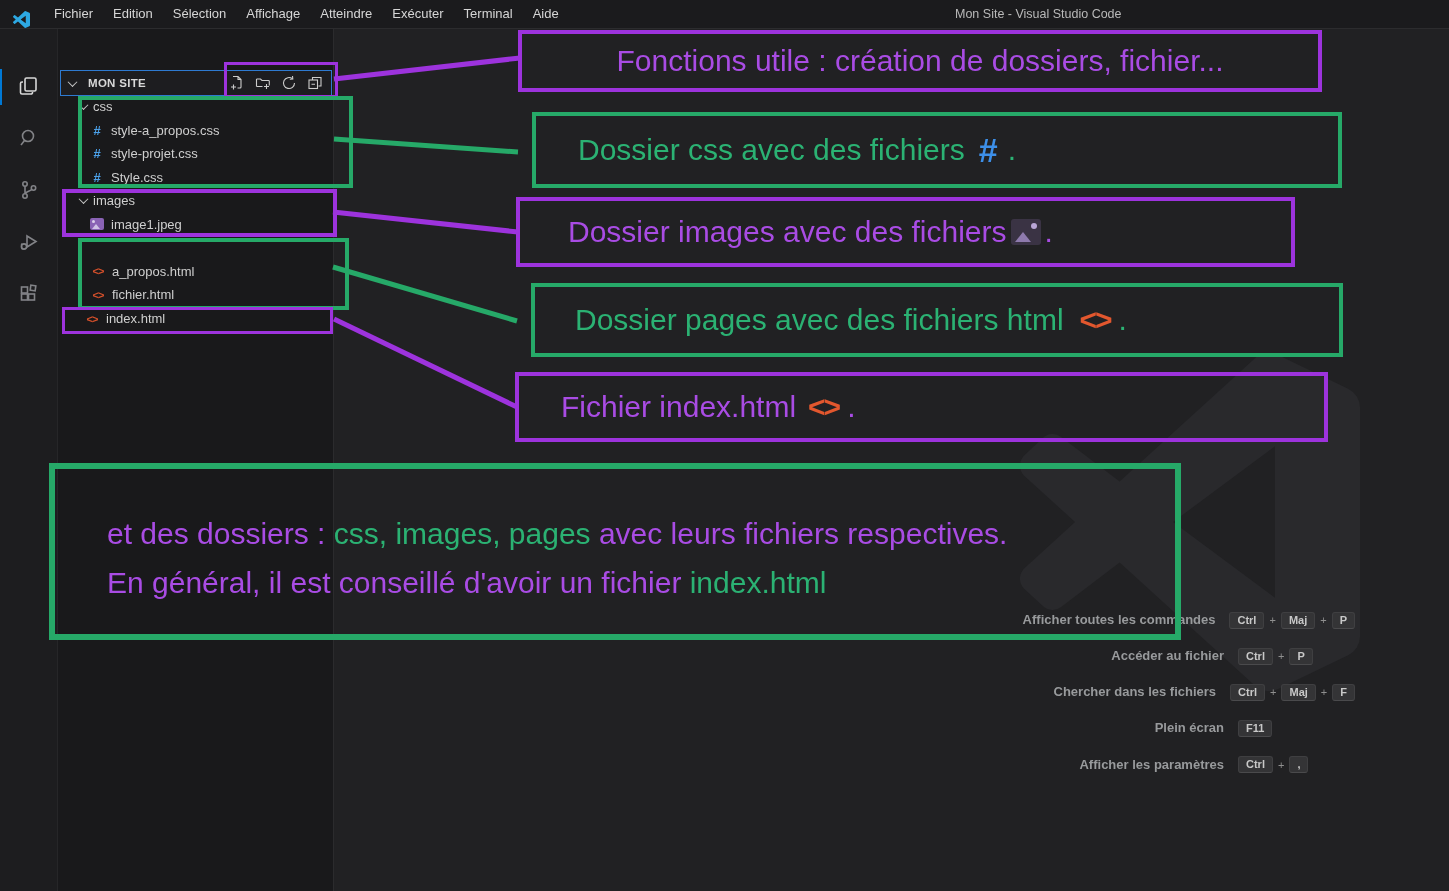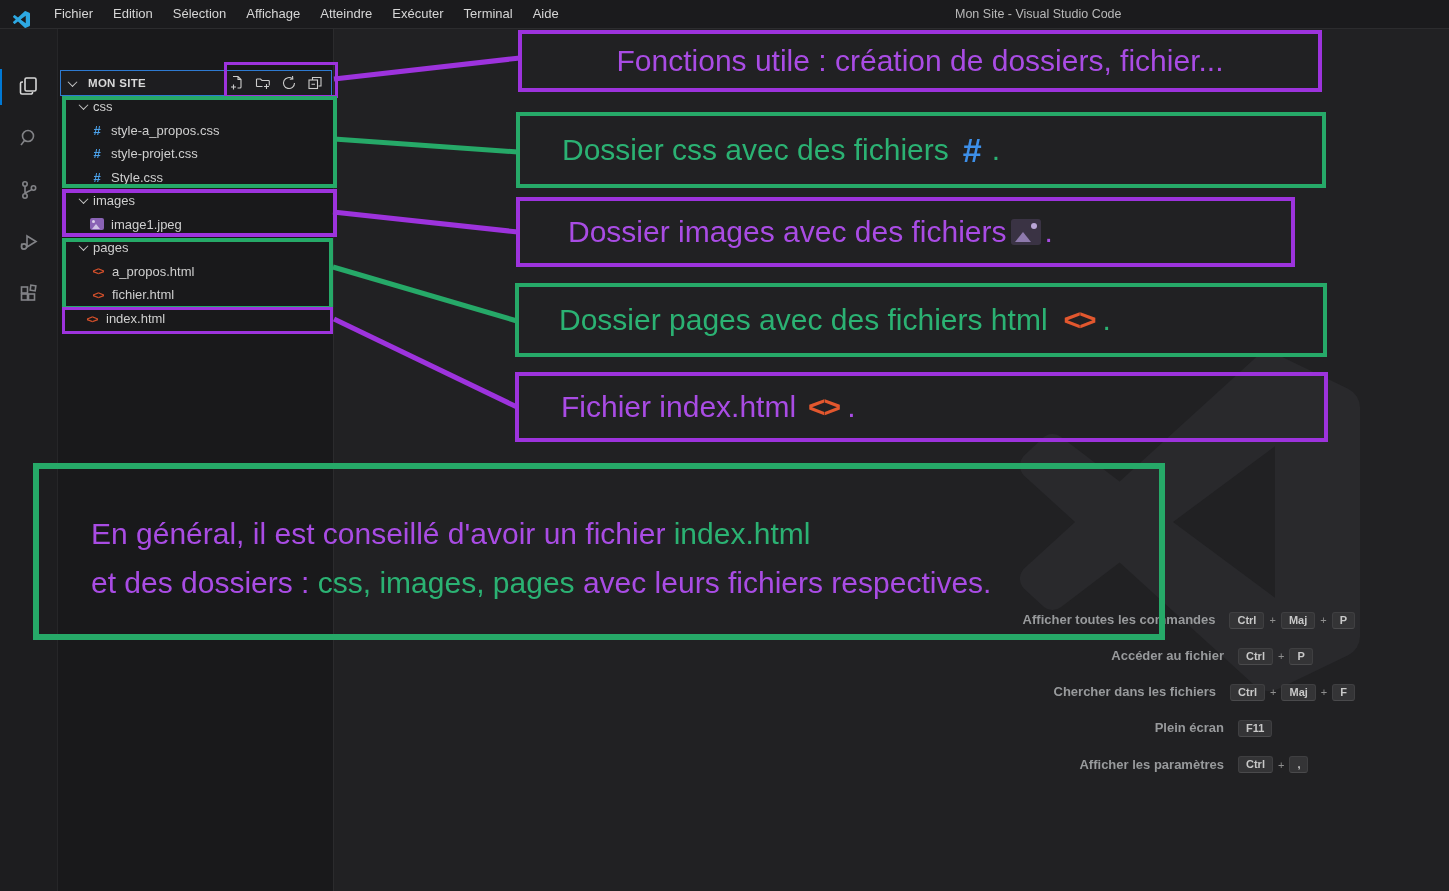--- a/index.html
+++ b/index.html
@@ -43,21 +43,21 @@
 
   
   .shortcuts { position:absolute; left:1010px; top:610px; width:345px; z-index:1; display:flex; flex-direction:column; gap:16px; }
   .sc-row { display:flex; align-items:center; }
   .sc-label { width:214px; text-align:right; color:#989a9c; font-size:13px; font-weight:bold; line-height:1.55; }
   .sc-keys { margin-left:14px; display:flex; align-items:center; gap:5px; white-space:nowrap; }
   .kbd { background:#343436; border:1px solid #3f3f41; border-bottom-color:#4a4a4c; border-radius:3px; color:#c8c8c8; font-size:11px; font-weight:bold; padding:1px 7px 2px; min-width:12px; text-align:right; display:inline-block; }
   .plus { color:#8f8f8f; font-size:11px; }
   .ann-box { position:absolute; z-index:5; }
   .purple-b { border:4px solid var(--purple); }
-  .green-b { border:4px solid var(--green); }
+  .green-b { border:4px solid var(--green);margin-left:16px; }
   .ann-text { font-size:30px; }
   .t-purple { color:var(--purple-text); }
   .t-green { color:var(--green-text); }
   .hash-big { color:#3d8fe8; font-weight:bold; font-size:34px; }
   .tags-big { color:#e2572e; font-weight:bold; font-size:30px; letter-spacing:-2px; }
   .imgicon-big { display:inline-block; width:30px; height:26px; background:#3a3344; border-radius:3px; position:relative; vertical-align:-3px; margin:0 4px; }
   .imgicon-big:before { content:""; position:absolute; right:4px; top:4px; width:6px; height:6px; border-radius:50%; background:#b9a6d6; }
   .imgicon-big:after { content:""; position:absolute; left:4px; bottom:3px; border-left:8px solid transparent; border-right:8px solid transparent; border-bottom:10px solid #8e7aad; }
   .flexmid { display:flex; align-items:center;text-align:right; }
   svg.connectors { position:absolute; left:0; top:0; z-index:4; pointer-events:none; }
@@ -167,24 +167,20 @@
       <span>Style.css</span>
     </div>
     <div class="tree-row" style="top:160px; padding-left:22px">
       <span class="chev" style="margin-left:0"></span>
       <span>images</span>
     </div>
     <div class="tree-row" style="top:183.5px; padding-left:32px">
       <span class="img-ic"></span>
       <span>image1.jpeg</span>
     </div>
-    <div class="tree-row" style="top:207px; padding-left:22px">
-      <span class="chev" style="margin-left:0"></span>
-      <span>pages</span>
-    </div>
     <div class="tree-row" style="top:230.5px; padding-left:32px">
       <span class="ficon icon-html">&lt;&gt;</span>
       <span>a_propos.html</span>
     </div>
     <div class="tree-row" style="top:254px; padding-left:32px">
       <span class="ficon icon-html">&lt;&gt;</span>
       <span>fichier.html</span>
     </div>
     <div class="tree-row" style="top:278px; padding-left:26px">
       <span class="ficon icon-html">&lt;&gt;</span>
@@ -278,20 +274,20 @@
   </div>
 
   <div class="ann-box purple-b flexmid" style="left:515px; top:372px; width:813px; height:70px; padding-left:42px">
     <span class="ann-text t-purple">Fichier index.html</span>
     <span class="tags-big" style="margin:0 8px 0 12px">&lt;&gt;</span>
     <span class="ann-text t-purple">.</span>
   </div>
 
   <div class="ann-box green-b" style="left:33px; top:463px; width:1132px; height:177px; border-width:6px; padding:40px 0 0 52px">
     <div style="font-size:30px; line-height:49px">
+      <span class="t-purple">et des dossiers : </span><span class="t-green">css, images, pages</span><span class="t-purple"> avec leurs fichiers respectives.</span>
+    </div>
+    <div style="font-size:30px; line-height:49px">
       <span class="t-purple">En général, il est conseillé d'avoir un fichier </span><span class="t-green">index.html</span>
     </div>
-    <div style="font-size:30px; line-height:49px">
-      <span class="t-purple">et des dossiers : </span><span class="t-green">css, images, pages</span><span class="t-purple"> avec leurs fichiers respectives.</span>
-    </div>
   </div>
 
 </div>
 
 </body></html>

